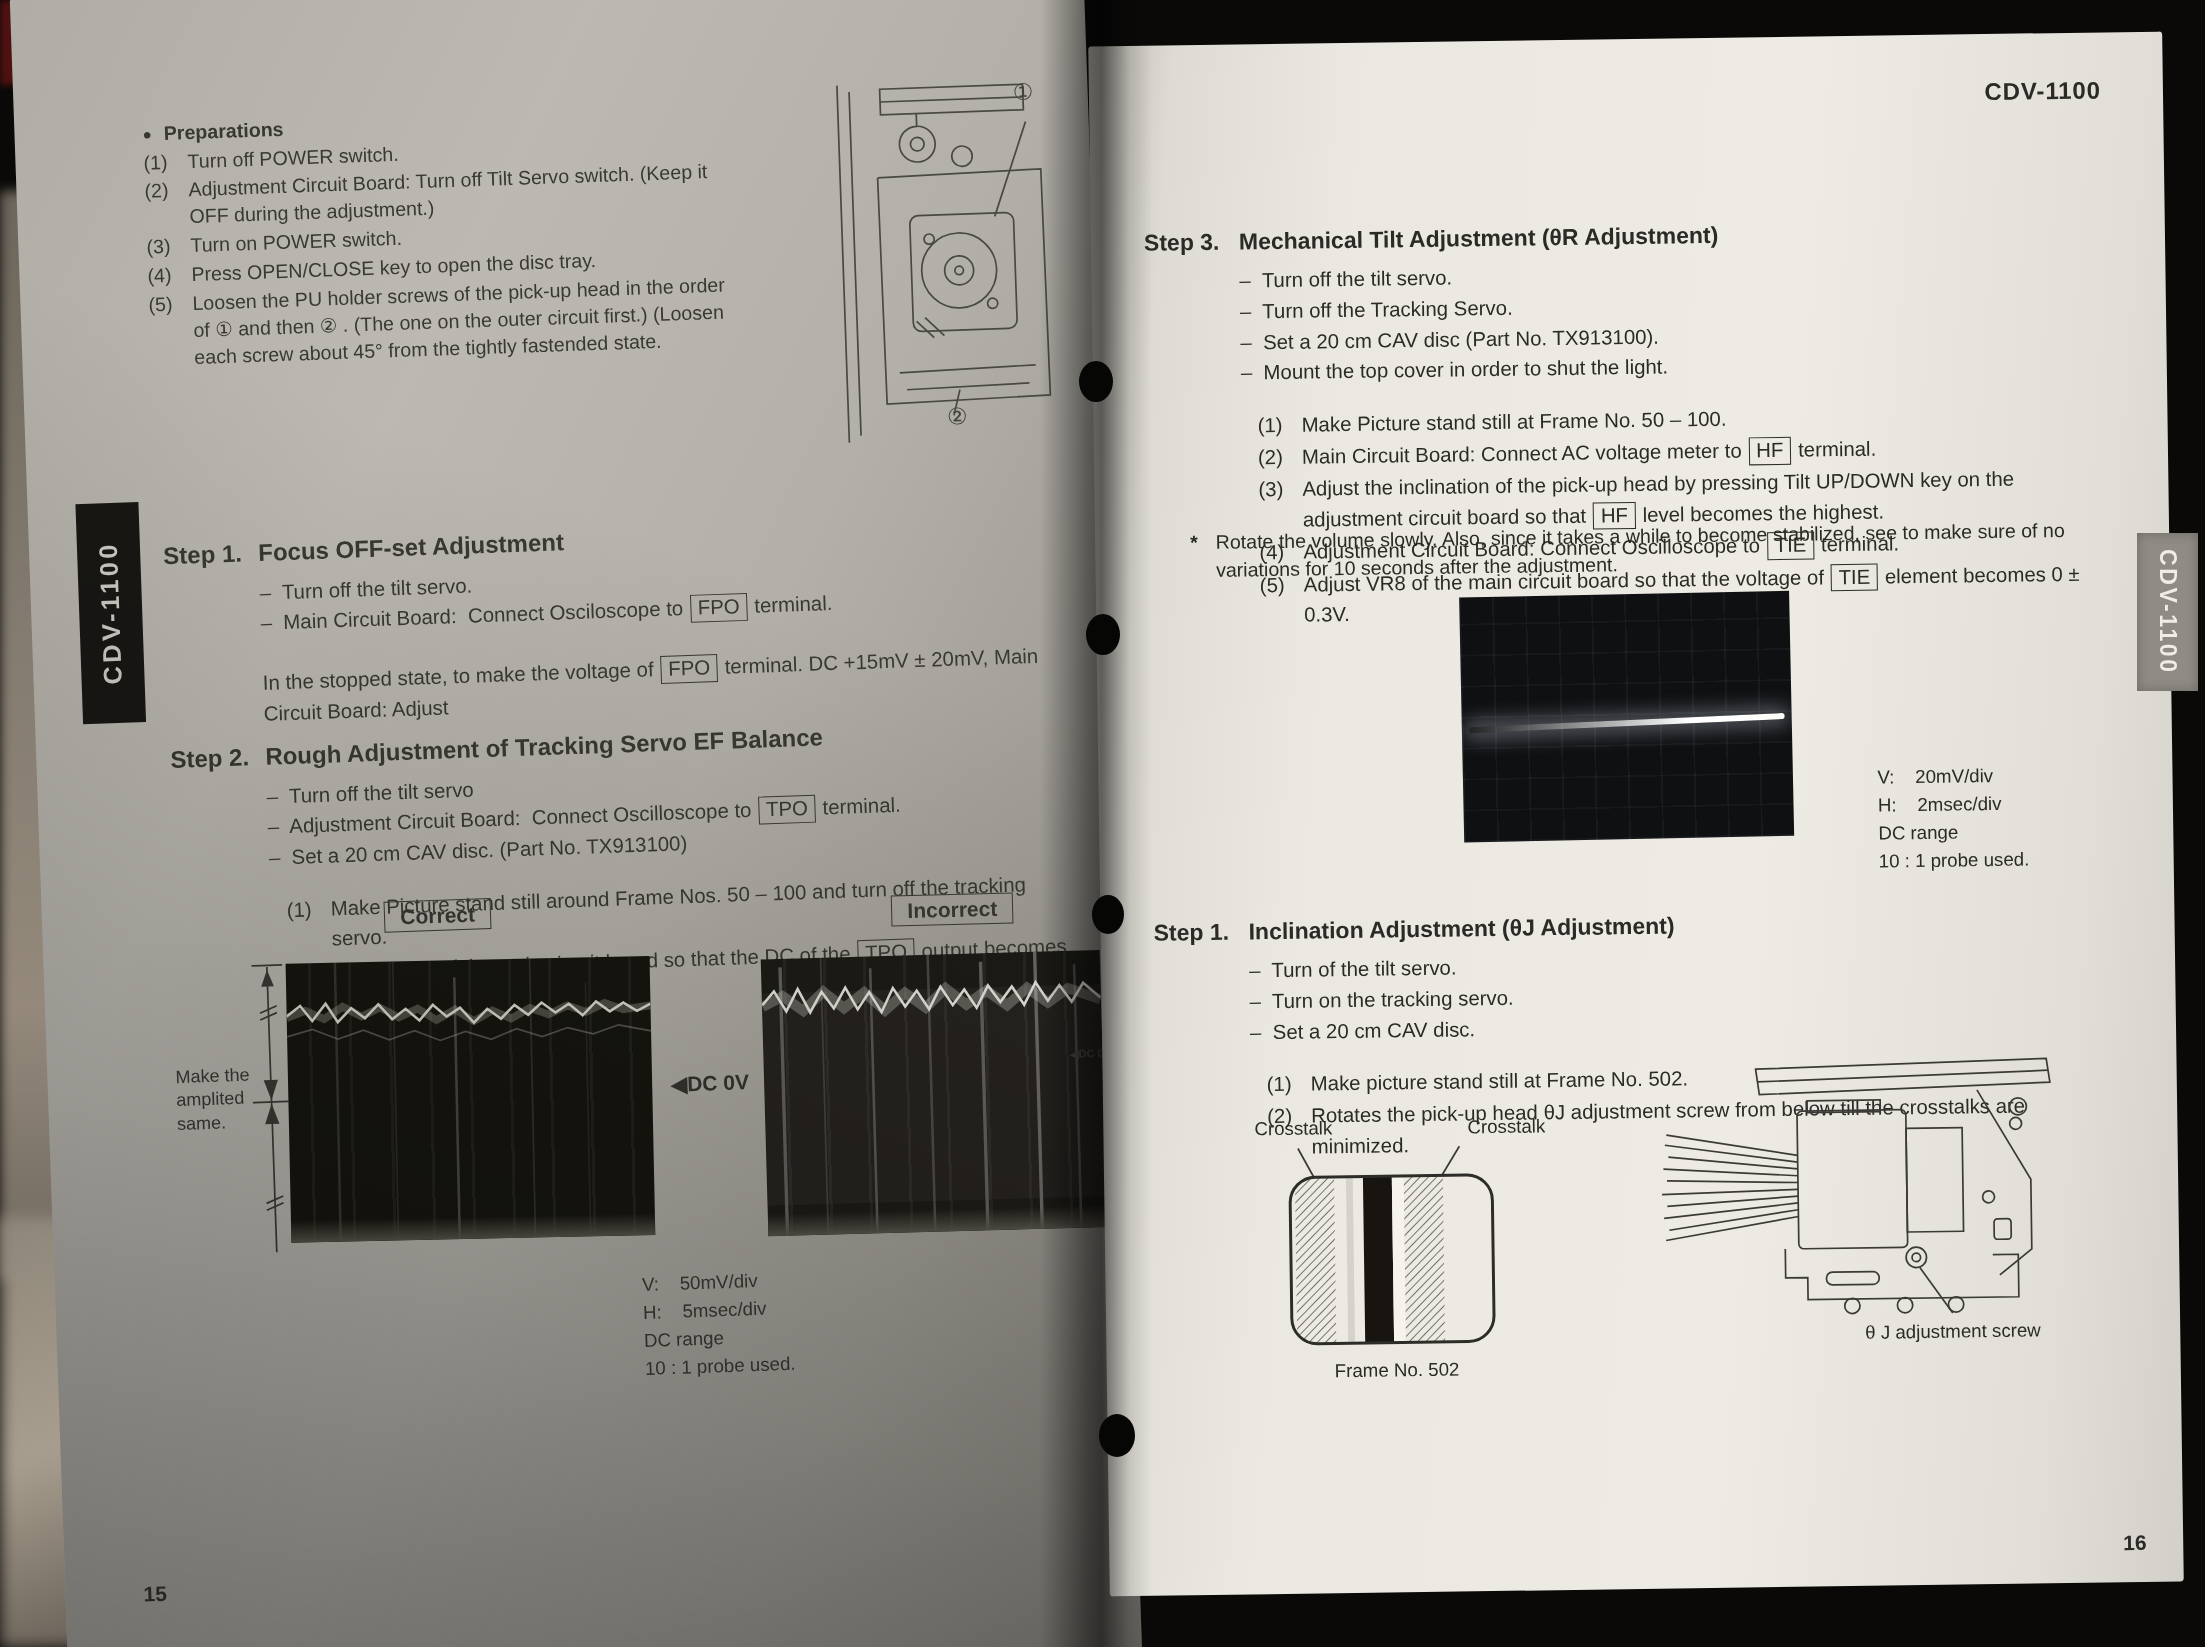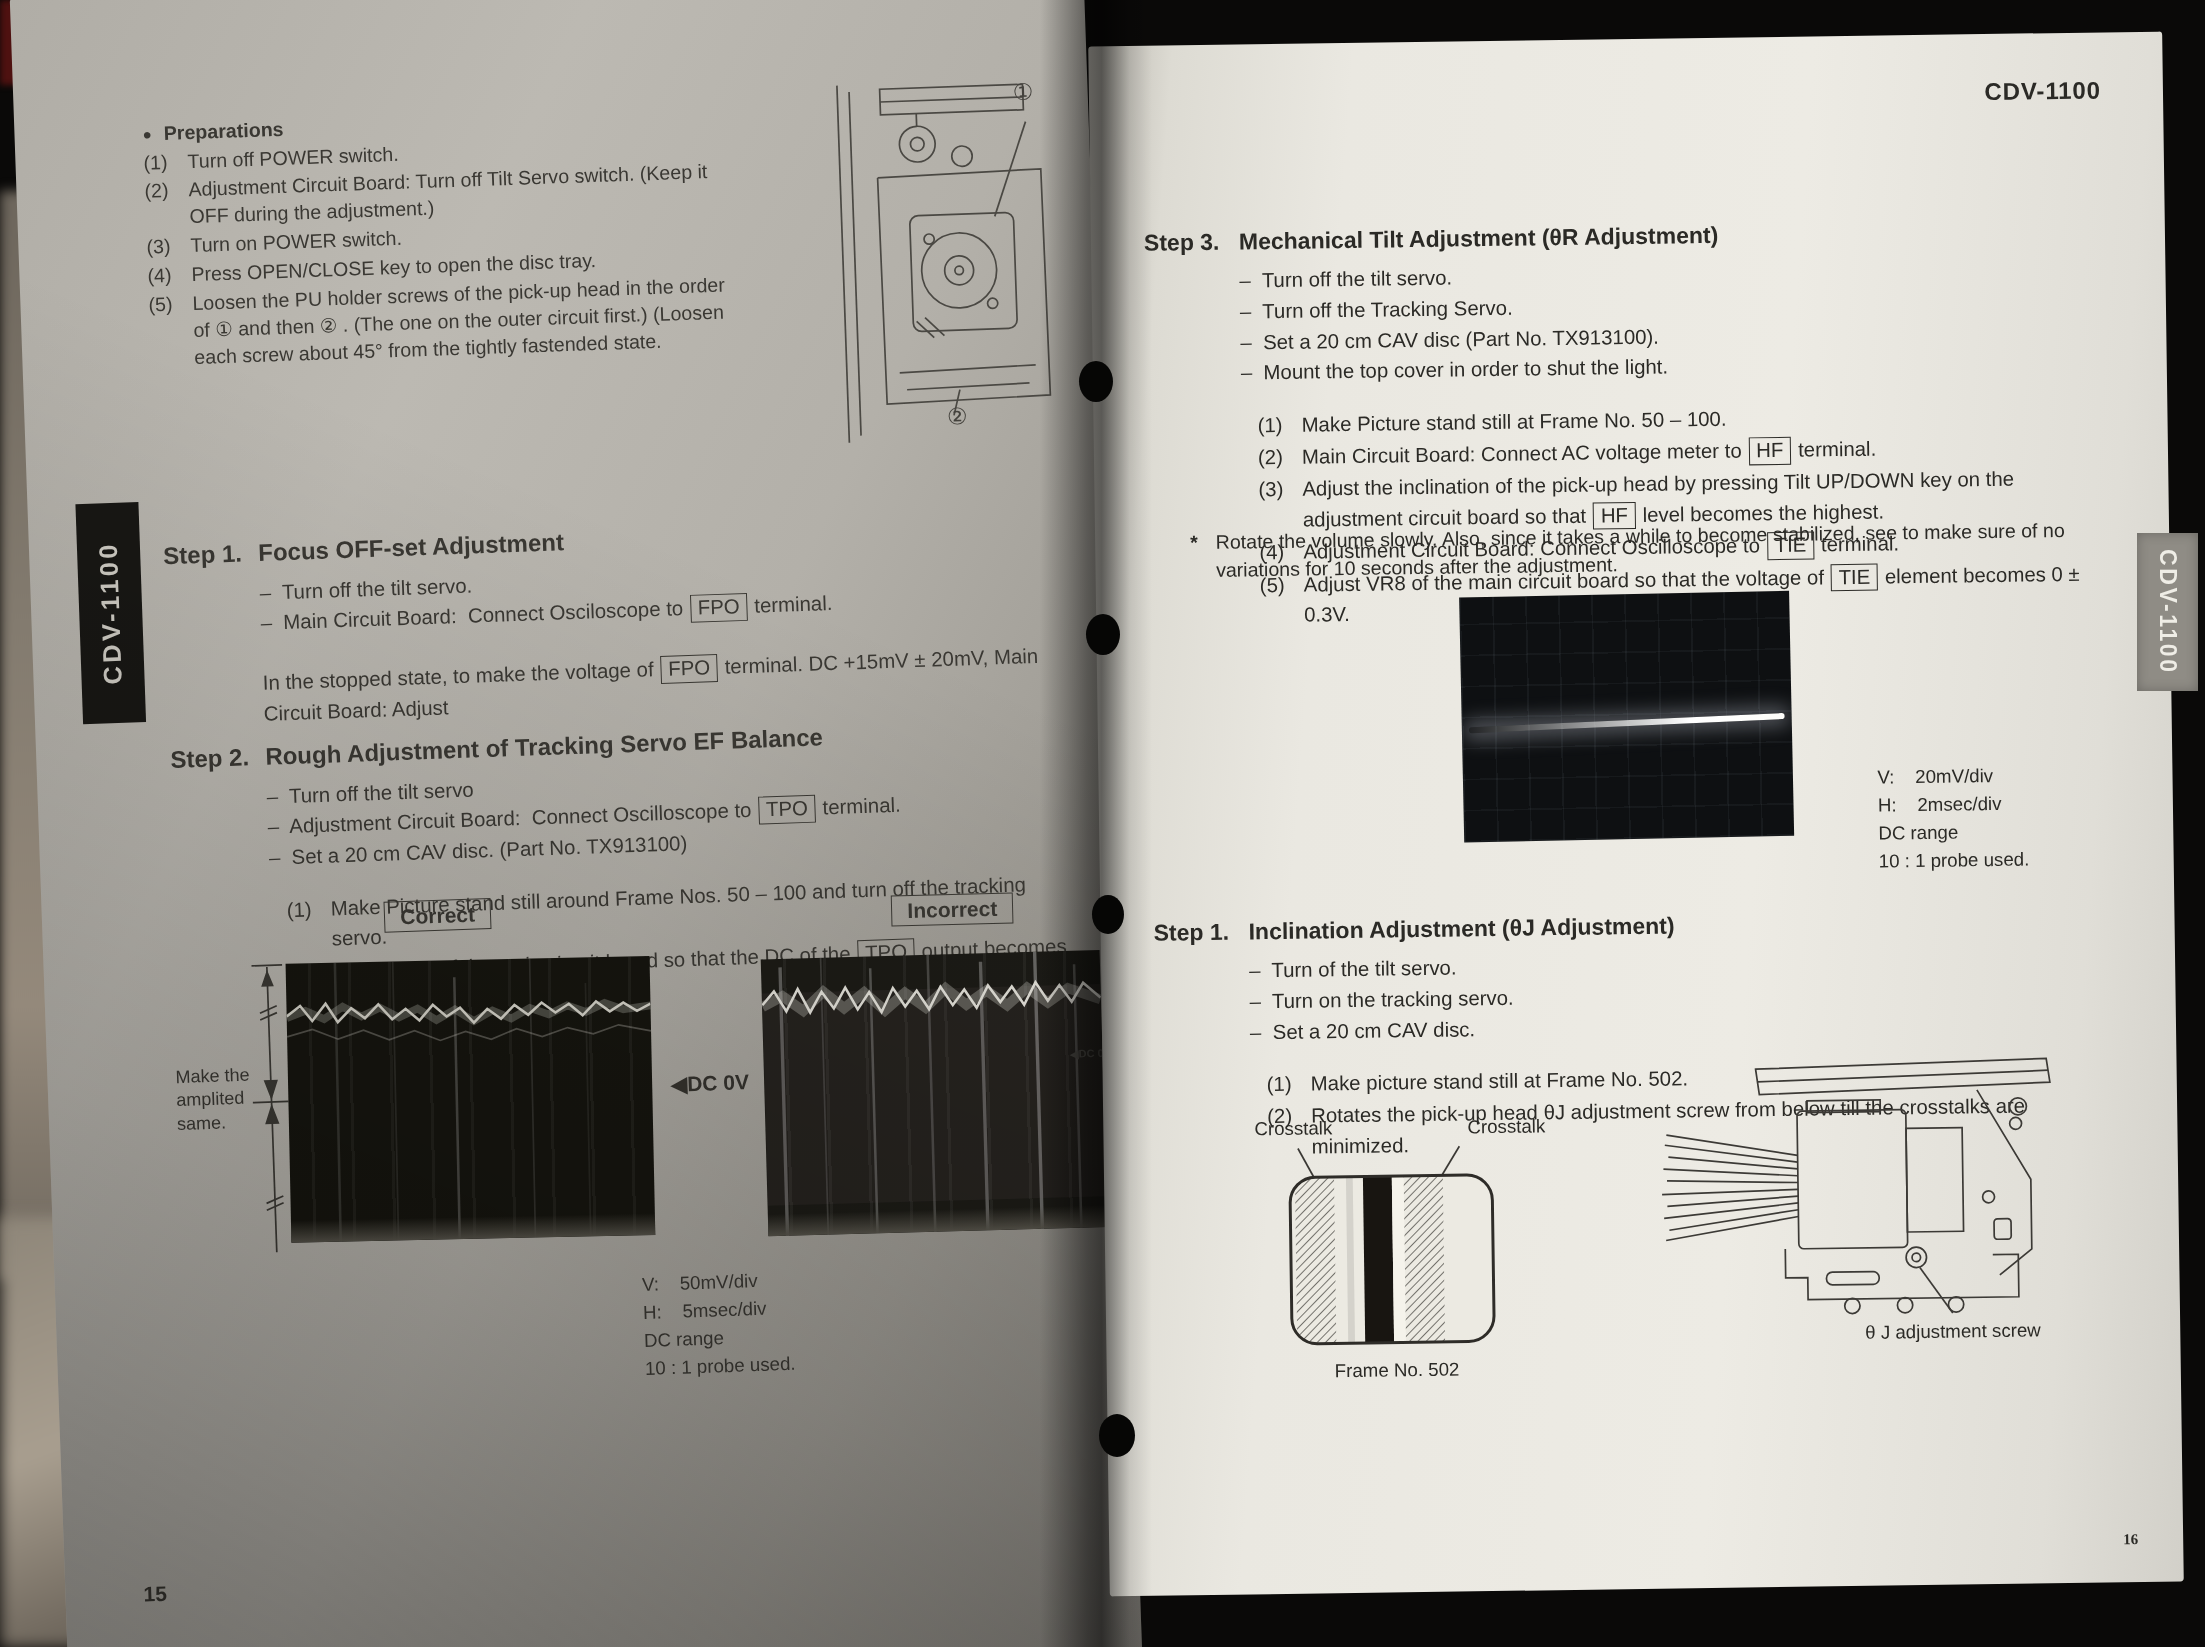--- a/index.html
+++ b/index.html
@@ -95,21 +95,21 @@
      background:linear-gradient(90deg,rgba(255,255,255,.08),rgba(255,255,255,.55) 35%,#ffffff 70%,#fdfdfa 96%);
      box-shadow:0 0 18.7px 6px rgba(235,240,255,.35);transform:rotate(-1.4deg);}
   .set-right{position:absolute;left:779px;top:728px;}
   .xtalk-label{position:absolute;font-size:18.7px;}
   .xl-1{left:151px;top:1074px;}
   .xl-2{left:364px;top:1075px;}
   .tv{position:absolute;left:179px;top:1103px;width:226px;height:204px;}
   .frame-cap{position:absolute;left:228px;top:1317px;font-size:18.7px;}
   .head-diagram{position:absolute;left:551px;top:1018px;width:408px;height:281px;}
   .screw-cap{position:absolute;left:759px;top:1286px;font-size:18.7px;}
-  .pageno-right{position:absolute;left:1014px;top:1499px;font-size:15px;font-family:Liberation Serif, serif;}
+  .pageno-right{position:absolute;left:1014px;top:1499px;font-size:21px;}
 </style>
 </head>
 <body>
 
 <div class="canvas">
 
   <div class="bg-red"></div>
   <div class="bg-carpet-left"></div>
   <div class="bg-carpet-bottom"></div>
   <div class="bg-wood-top"></div>

